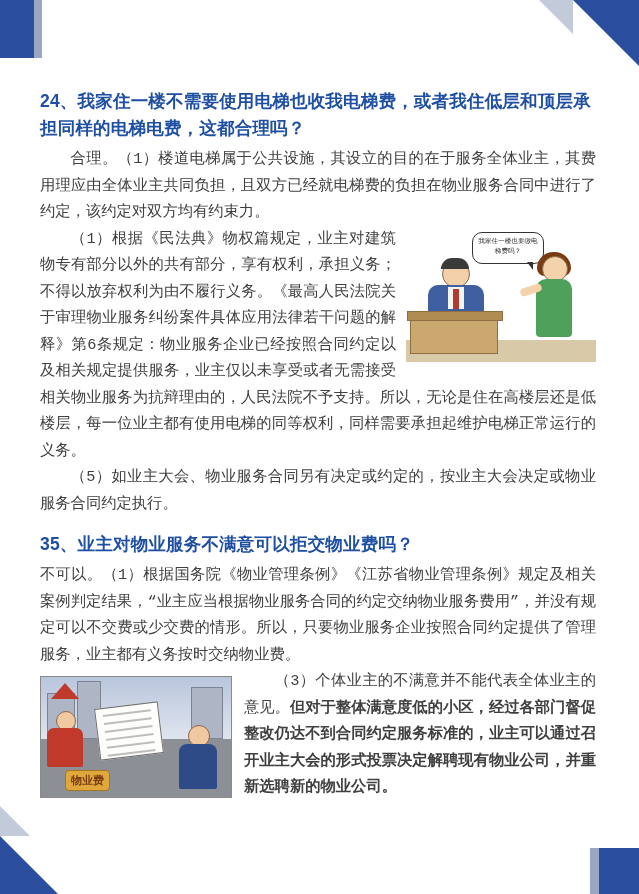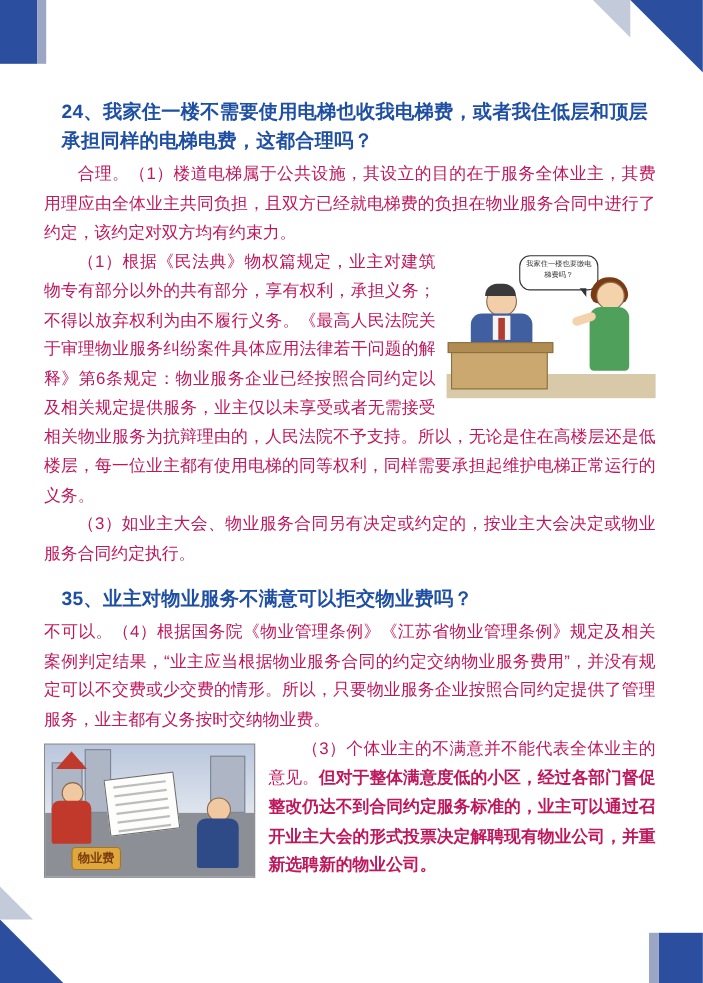--- a/index.html
+++ b/index.html
@@ -79,32 +79,33 @@
     left: 40px;
     top: 88px;
     width: 556px;
   }
   .qtitle {
     color: #1f4fa3;
     font-weight: bold;
     font-size: 17.5px;
     line-height: 27px;
     letter-spacing: 0.2px;
-    margin: 0 0 4px 16px;
+    margin: 0 0 4px 0;
   }
   .q25 {
     margin-top: 14px;
   }
   p.body {
     margin: 0;
     font-size: 15.3px;
     line-height: 26.5px;
-    color: #be185d;
+    color: #404040;
     text-align: justify;
     text-justify: inter-ideograph;
+    font-family: Liberation Mono, monospace;
   }
   p.indent {
     text-indent: 2em;
   }
   .bold {
     font-weight: bold;
   }
   
   .illus1 {
     float: right;
@@ -381,26 +382,26 @@
             <div class="hair"></div>
             <div class="head"></div>
             <div class="dress"></div>
             <div class="arm"></div>
           </div>
         </div>
       </div>
 
       <p class="body indent">（1）根据《民法典》物权篇规定，业主对建筑物专有部分以外的共有部分，享有权利，承担义务；不得以放弃权利为由不履行义务。《最高人民法院关于审理物业服务纠纷案件具体应用法律若干问题的解释》第6条规定：物业服务企业已经按照合同约定以及相关规定提供服务，业主仅以未享受或者无需接受相关物业服务为抗辩理由的，人民法院不予支持。所以，无论是住在高楼层还是低楼层，每一位业主都有使用电梯的同等权利，同样需要承担起维护电梯正常运行的义务。</p>
 
-      <p class="body indent">（3）如业主大会、物业服务合同另有决定或约定的，按业主大会决定或物业服务合同约定执行。</p>
+      <p class="body indent">（5）如业主大会、物业服务合同另有决定或约定的，按业主大会决定或物业服务合同约定执行。</p>
     </div>
 
     <h2 class="qtitle q25">35、业主对物业服务不满意可以拒交物业费吗？</h2>
 
-    <p class="body">不可以。（4）根据国务院《物业管理条例》《江苏省物业管理条例》规定及相关案例判定结果，“业主应当根据物业服务合同的约定交纳物业服务费用”，并没有规定可以不交费或少交费的情形。所以，只要物业服务企业按照合同约定提供了管理服务，业主都有义务按时交纳物业费。</p>
+    <p class="body">不可以。（1）根据国务院《物业管理条例》《江苏省物业管理条例》规定及相关案例判定结果，“业主应当根据物业服务合同的约定交纳物业服务费用”，并没有规定可以不交费或少交费的情形。所以，只要物业服务企业按照合同约定提供了管理服务，业主都有义务按时交纳物业费。</p>
 
 
     <div class="clearfix">
       <div class="illus2">
         <div class="sky2"></div>
         <div class="ground2"></div>
         <div class="bldg" style="left:6px;width:26px;height:44px;"></div>
         <div class="bldg" style="left:36px;width:22px;height:56px;"></div>
         <div class="bldg" style="right:8px;width:30px;height:50px;"></div>
         <div class="redroof"></div>

